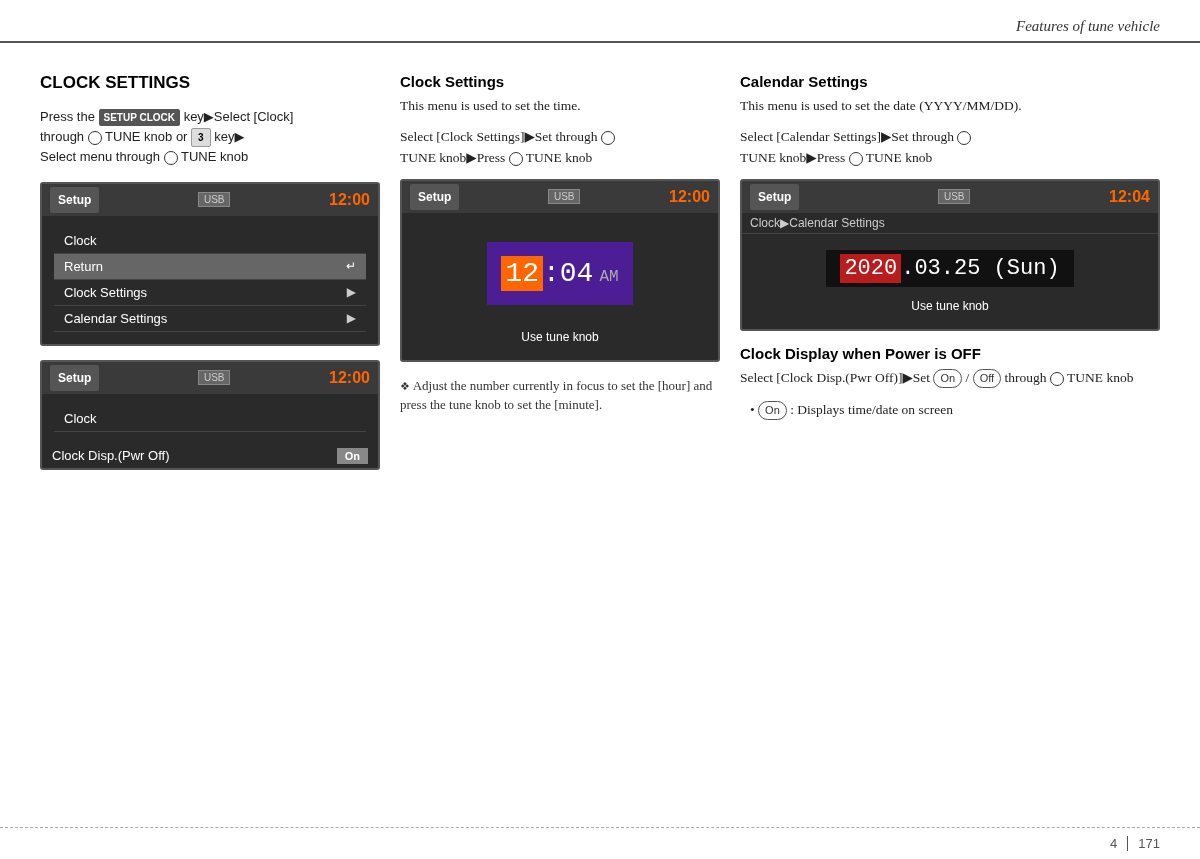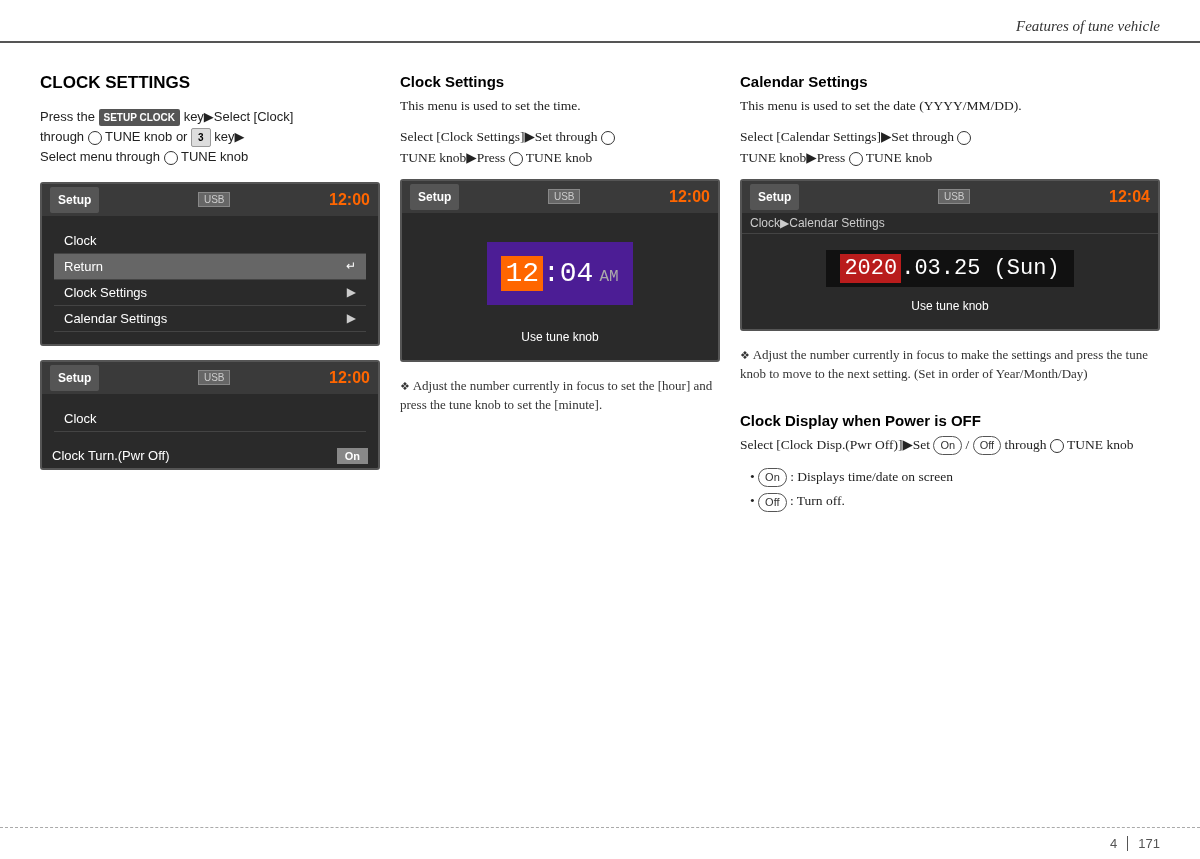--- a/index.html
+++ b/index.html
@@ -368,21 +368,21 @@
         <div class="screen-header-left">Setup</div>
         <div class="screen-header-usb">USB</div>
         <div class="screen-header-time">12:00</div>
       </div>
       <div class="screen-menu">
         <div class="screen-menu-item">
           <span>Clock</span>
         </div>
       </div>
       <div class="screen-clock-disp">
-        <span>Clock Turn.(Pwr Off)</span>
+        <span>Clock Disp.(Pwr Off)</span>
         <span class="screen-on-badge">On</span>
       </div>
     </div>
   </div>
 
   <div class="col-mid">
     <div class="subsection-title">Clock Settings</div>
     <p>This menu is used to set the time.</p>
     <p>
       Select [Clock Settings]▶Set through <span class="circle-icon"></span><br>
@@ -422,40 +422,35 @@
       </div>
       <div class="clock-breadcrumb">Clock▶Calendar Settings</div>
       <div class="clock-screen-body">
         <div style="margin: 8px auto; display: inline-block; background:#111; padding: 6px 14px;">
           <span style="background:#b91c1c;color:#fff;font-family:'Courier New',monospace;font-size:22px;padding:2px 4px;">2020</span><span style="color:#fff;font-family:'Courier New',monospace;font-size:22px;">.03.25 (Sun)</span>
         </div>
         <div class="clock-use-tune">Use tune knob</div>
       </div>
     </div>
 
-    <p class="note">Adjust the number currently in focus to make the settings and press the tune knob to move to the next setting. (Set in order of Year/Month/Day)</p>
 
     <div class="subsection-title" style="margin-top:10px;">Clock Display when Power is OFF</div>
     <p>
       Select [Clock Disp.(Pwr Off)]▶Set
       <span class="badge-on">On</span>
       /
       <span class="badge-off">Off</span>
       through <span class="circle-icon"></span> TUNE knob
     </p>
 
     <ul class="feature-list">
       <li>
         <span class="badge-on">On</span>
         <span> : Displays time/date on screen</span>
       </li>
-      <li>
-        <span class="badge-off">Off</span>
-        <span> : Turn off.</span>
-      </li>
     </ul>
   </div>
 
 </div>
 
 <div class="page-footer">
   <div class="footer-page">
     <span class="footer-chapter">4</span>
     <span class="footer-number">171</span>
   </div>

